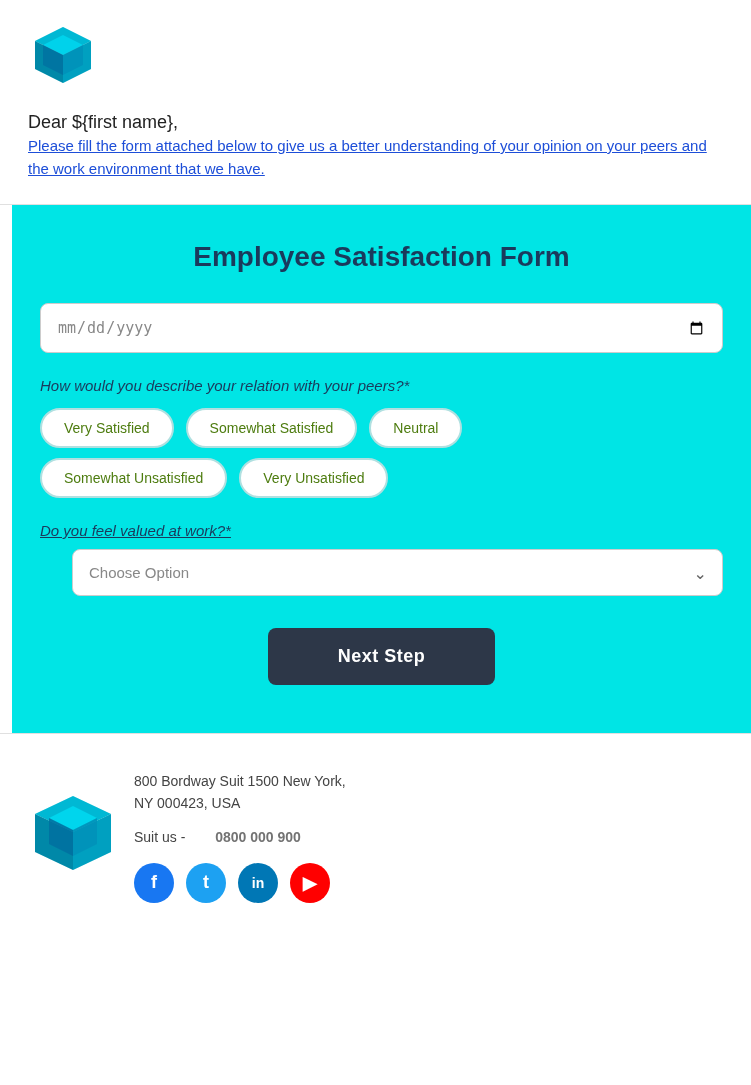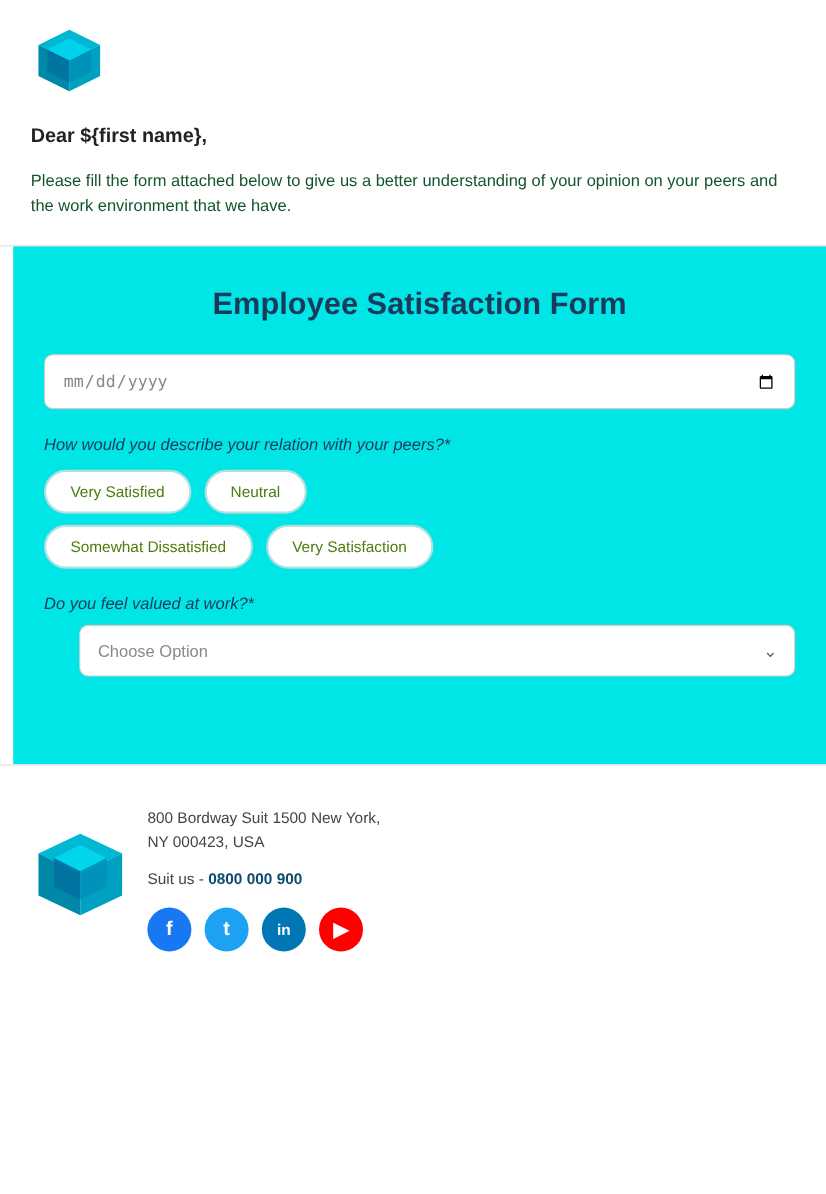--- a/index.html
+++ b/index.html
@@ -25,28 +25,29 @@
     }
     .logo-area {
       margin-bottom: 18px;
     }
     .logo-icon {
       width: 70px;
       height: 70px;
     }
     .greeting {
       font-size: 18px;
-      font-weight: bold;
+      font-weight: normal;
       color: #222;
-      margin-bottom: 20px;
+      margin-bottom: 2px;
     }
     .intro-text {
       font-size: 15px;
-      color: #14532d;
+      color: #1d4ed8;
       line-height: 1.5;
+      text-decoration: underline;
     }
 
     
     .form-section {
       background: #00e5e5;
       padding: 36px 28px 48px 28px;
       margin-left: 12px;
     }
     .form-title {
       text-align: center;
@@ -97,20 +98,21 @@
       cursor: pointer;
       transition: background 0.2s;
       white-space: nowrap;
     }
     .valued-question {
       font-size: 15px;
       color: #1a3a5c;
       margin-top: 24px;
       margin-bottom: 10px;
       font-style: italic;
+      text-decoration: underline;
     }
     .select-wrapper {
       position: relative;
       margin-bottom: 32px;
       padding-left: 32px;
     }
     .choose-select {
       width: 100%;
       padding: 14px 16px;
       border-radius: 8px;
@@ -174,21 +176,22 @@
       color: #444;
       line-height: 1.6;
       margin-bottom: 14px;
     }
     .footer-call {
       font-size: 14px;
       color: #444;
       margin-bottom: 18px;
     }
     .footer-call strong {
-      color: #0c4a6e;
+      color: #737373;
+      margin-left: 26px;
     }
     .social-icons {
       display: flex;
       gap: 12px;
       align-items: center;
     }
     .social-icon {
       width: 40px;
       height: 40px;
       border-radius: 50%;
@@ -236,38 +239,42 @@
   <div class="form-section">
     <div class="form-title">Employee Satisfaction Form</div>
 
     <div class="date-wrapper">
       <input type="date" style="">
     </div>
 
     <div class="peers-question">How would you describe your relation with your peers?*</div>
     <div class="options-row">
       <button class="option-btn">Very Satisfied</button>
+      <button class="option-btn">Somewhat Satisfied</button>
       <button class="option-btn">Neutral</button>
     </div>
     <div class="options-row">
-      <button class="option-btn">Somewhat Dissatisfied</button>
-      <button class="option-btn">Very Satisfaction</button>
+      <button class="option-btn">Somewhat Unsatisfied</button>
+      <button class="option-btn">Very Unsatisfied</button>
     </div>
 
     <div class="valued-question">Do you feel valued at work?*</div>
     <div class="select-wrapper">
       <select class="choose-select">
         <option value="">Choose Option</option>
         <option value="yes">Yes</option>
         <option value="no">No</option>
         <option value="sometimes">Sometimes</option>
       </select>
       <span class="select-arrow">⌄</span>
     </div>
 
+    <div class="next-btn-wrapper">
+      <button class="next-btn">Next Step</button>
+    </div>
   </div>
 
   <div class="footer">
     <div class="footer-logo">
       <svg class="footer-logo-icon" viewBox="0 0 90 90" xmlns="http://www.w3.org/2000/svg">
         <g transform="translate(5,5)">
           <polygon points="40,2 78,20 78,58 40,76 2,58 2,20" fill="#00c8c8" opacity="0.2"></polygon>
           <polygon points="40,2 78,20 40,38 2,20" fill="#00b8d4"></polygon>
           <polygon points="2,20 40,38 40,76 2,58" fill="#0088a8"></polygon>
           <polygon points="78,20 40,38 40,76 78,58" fill="#00a0c0"></polygon>

